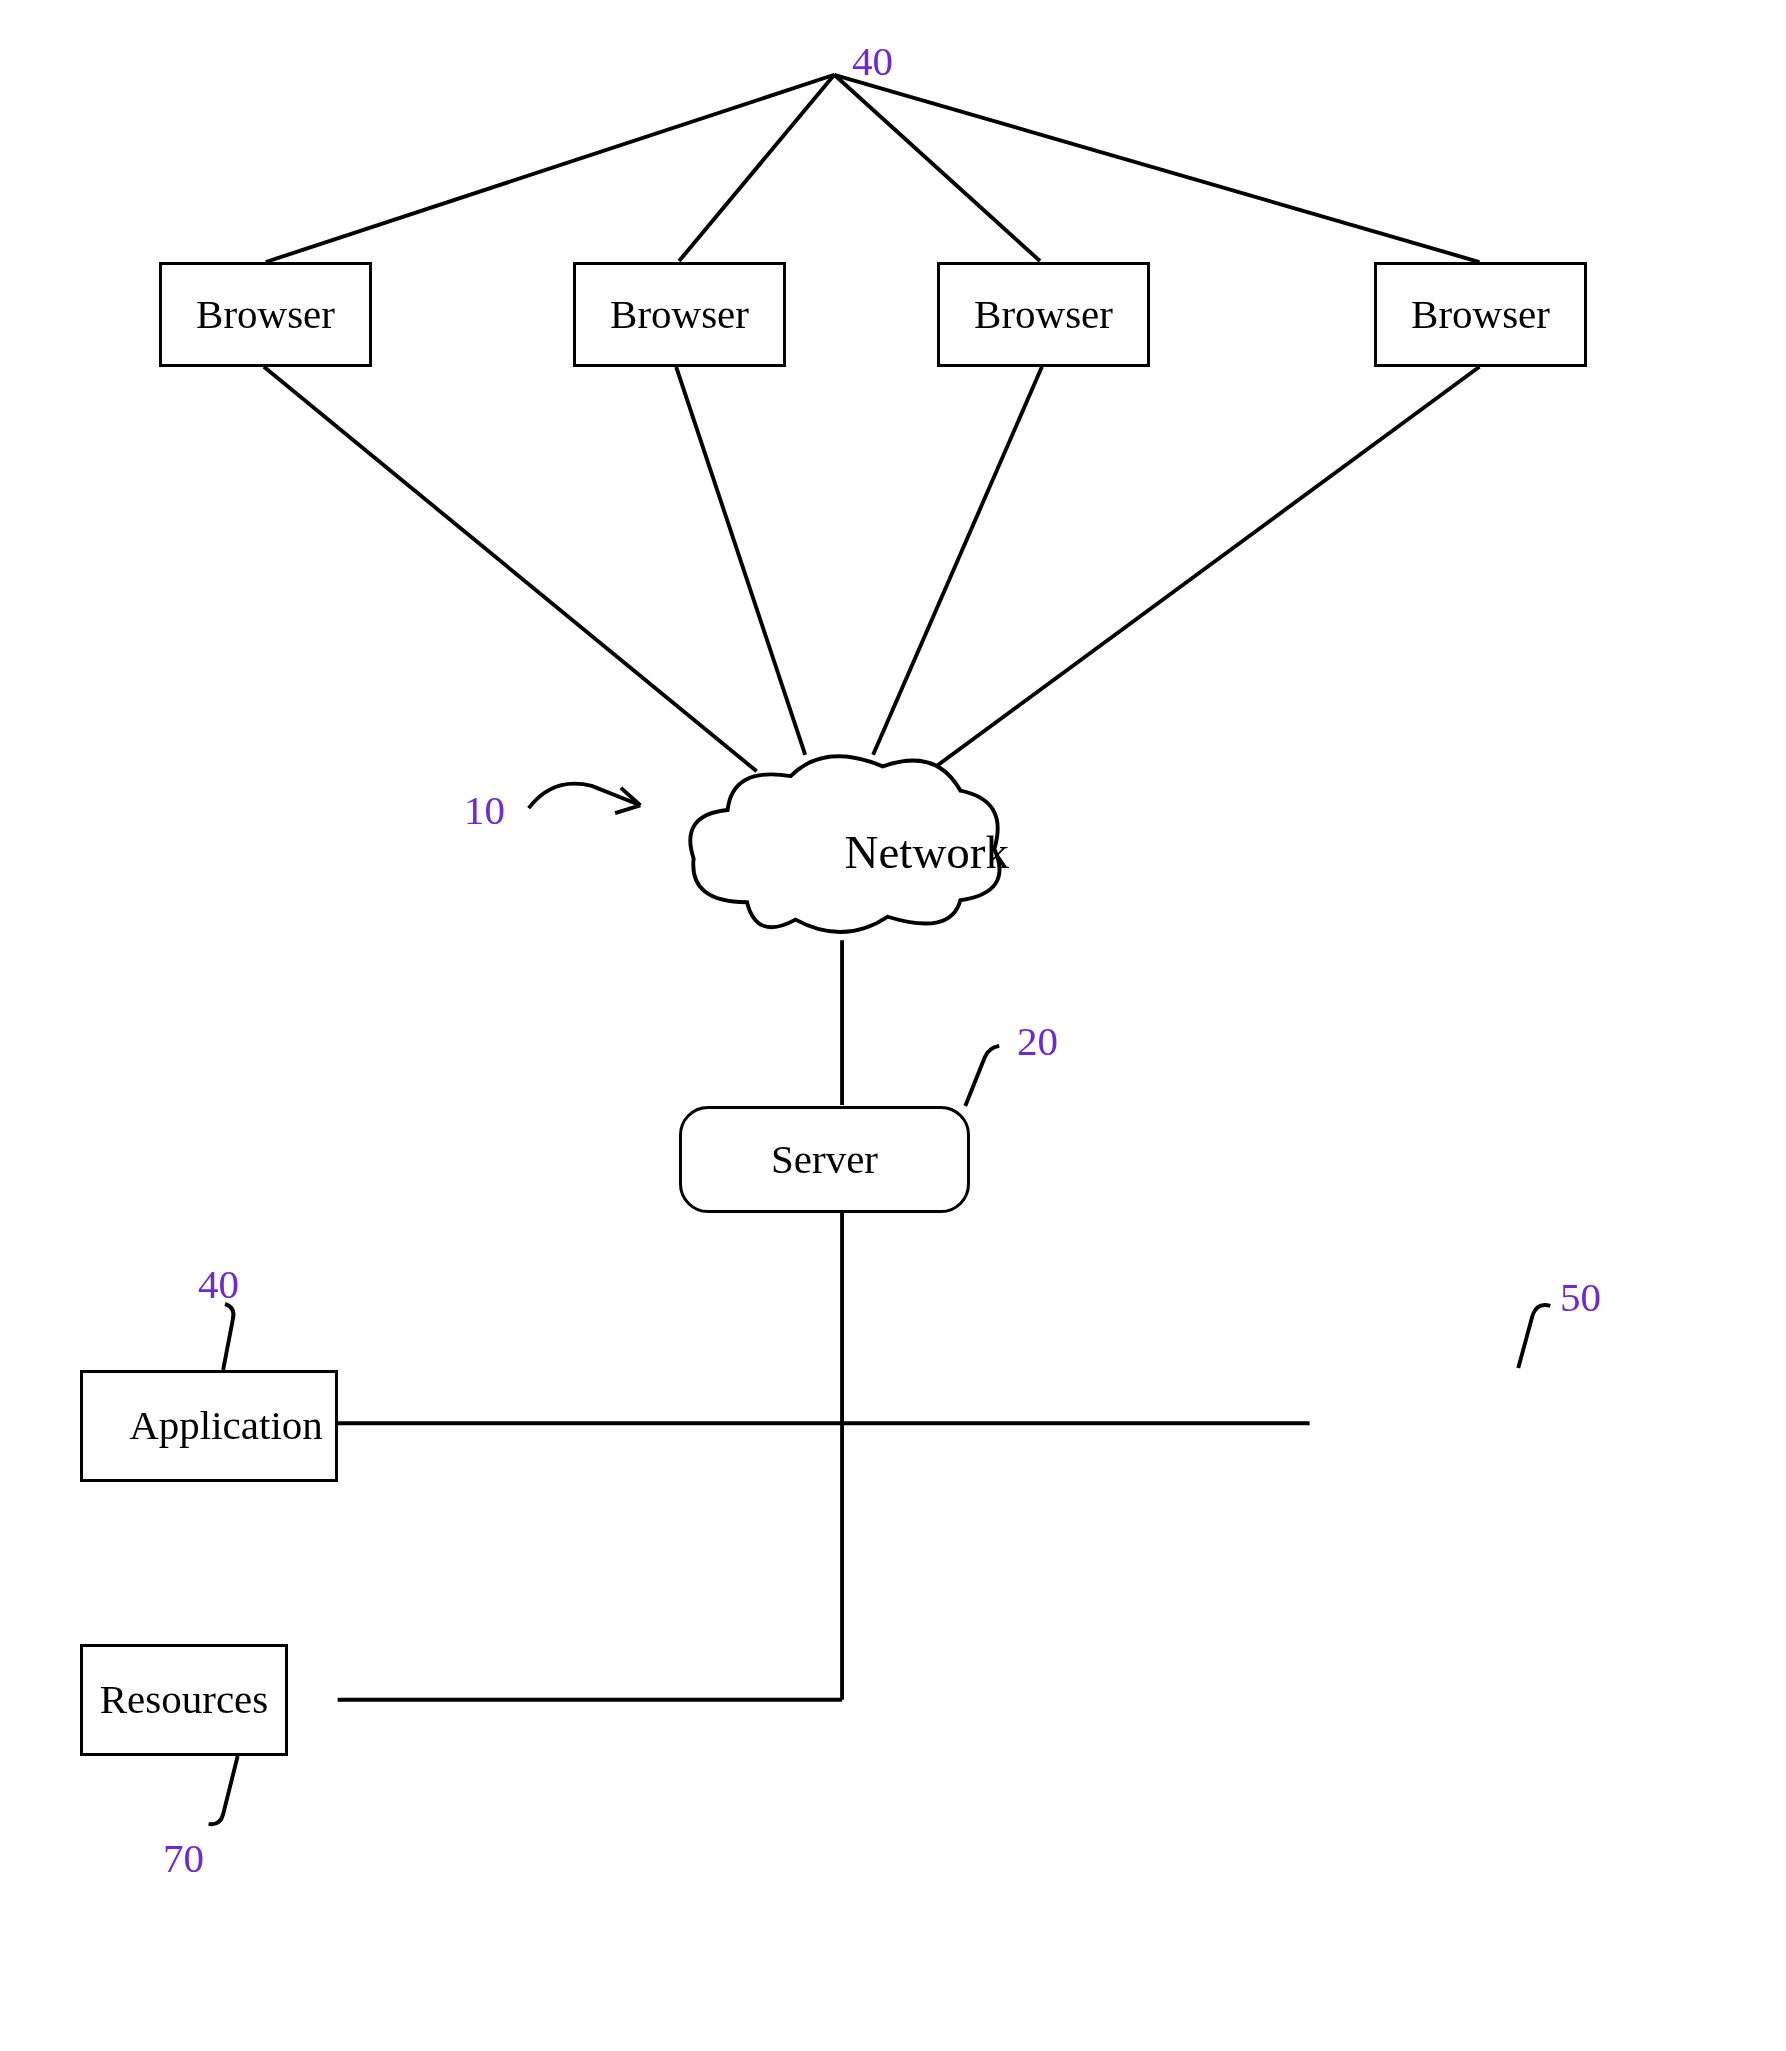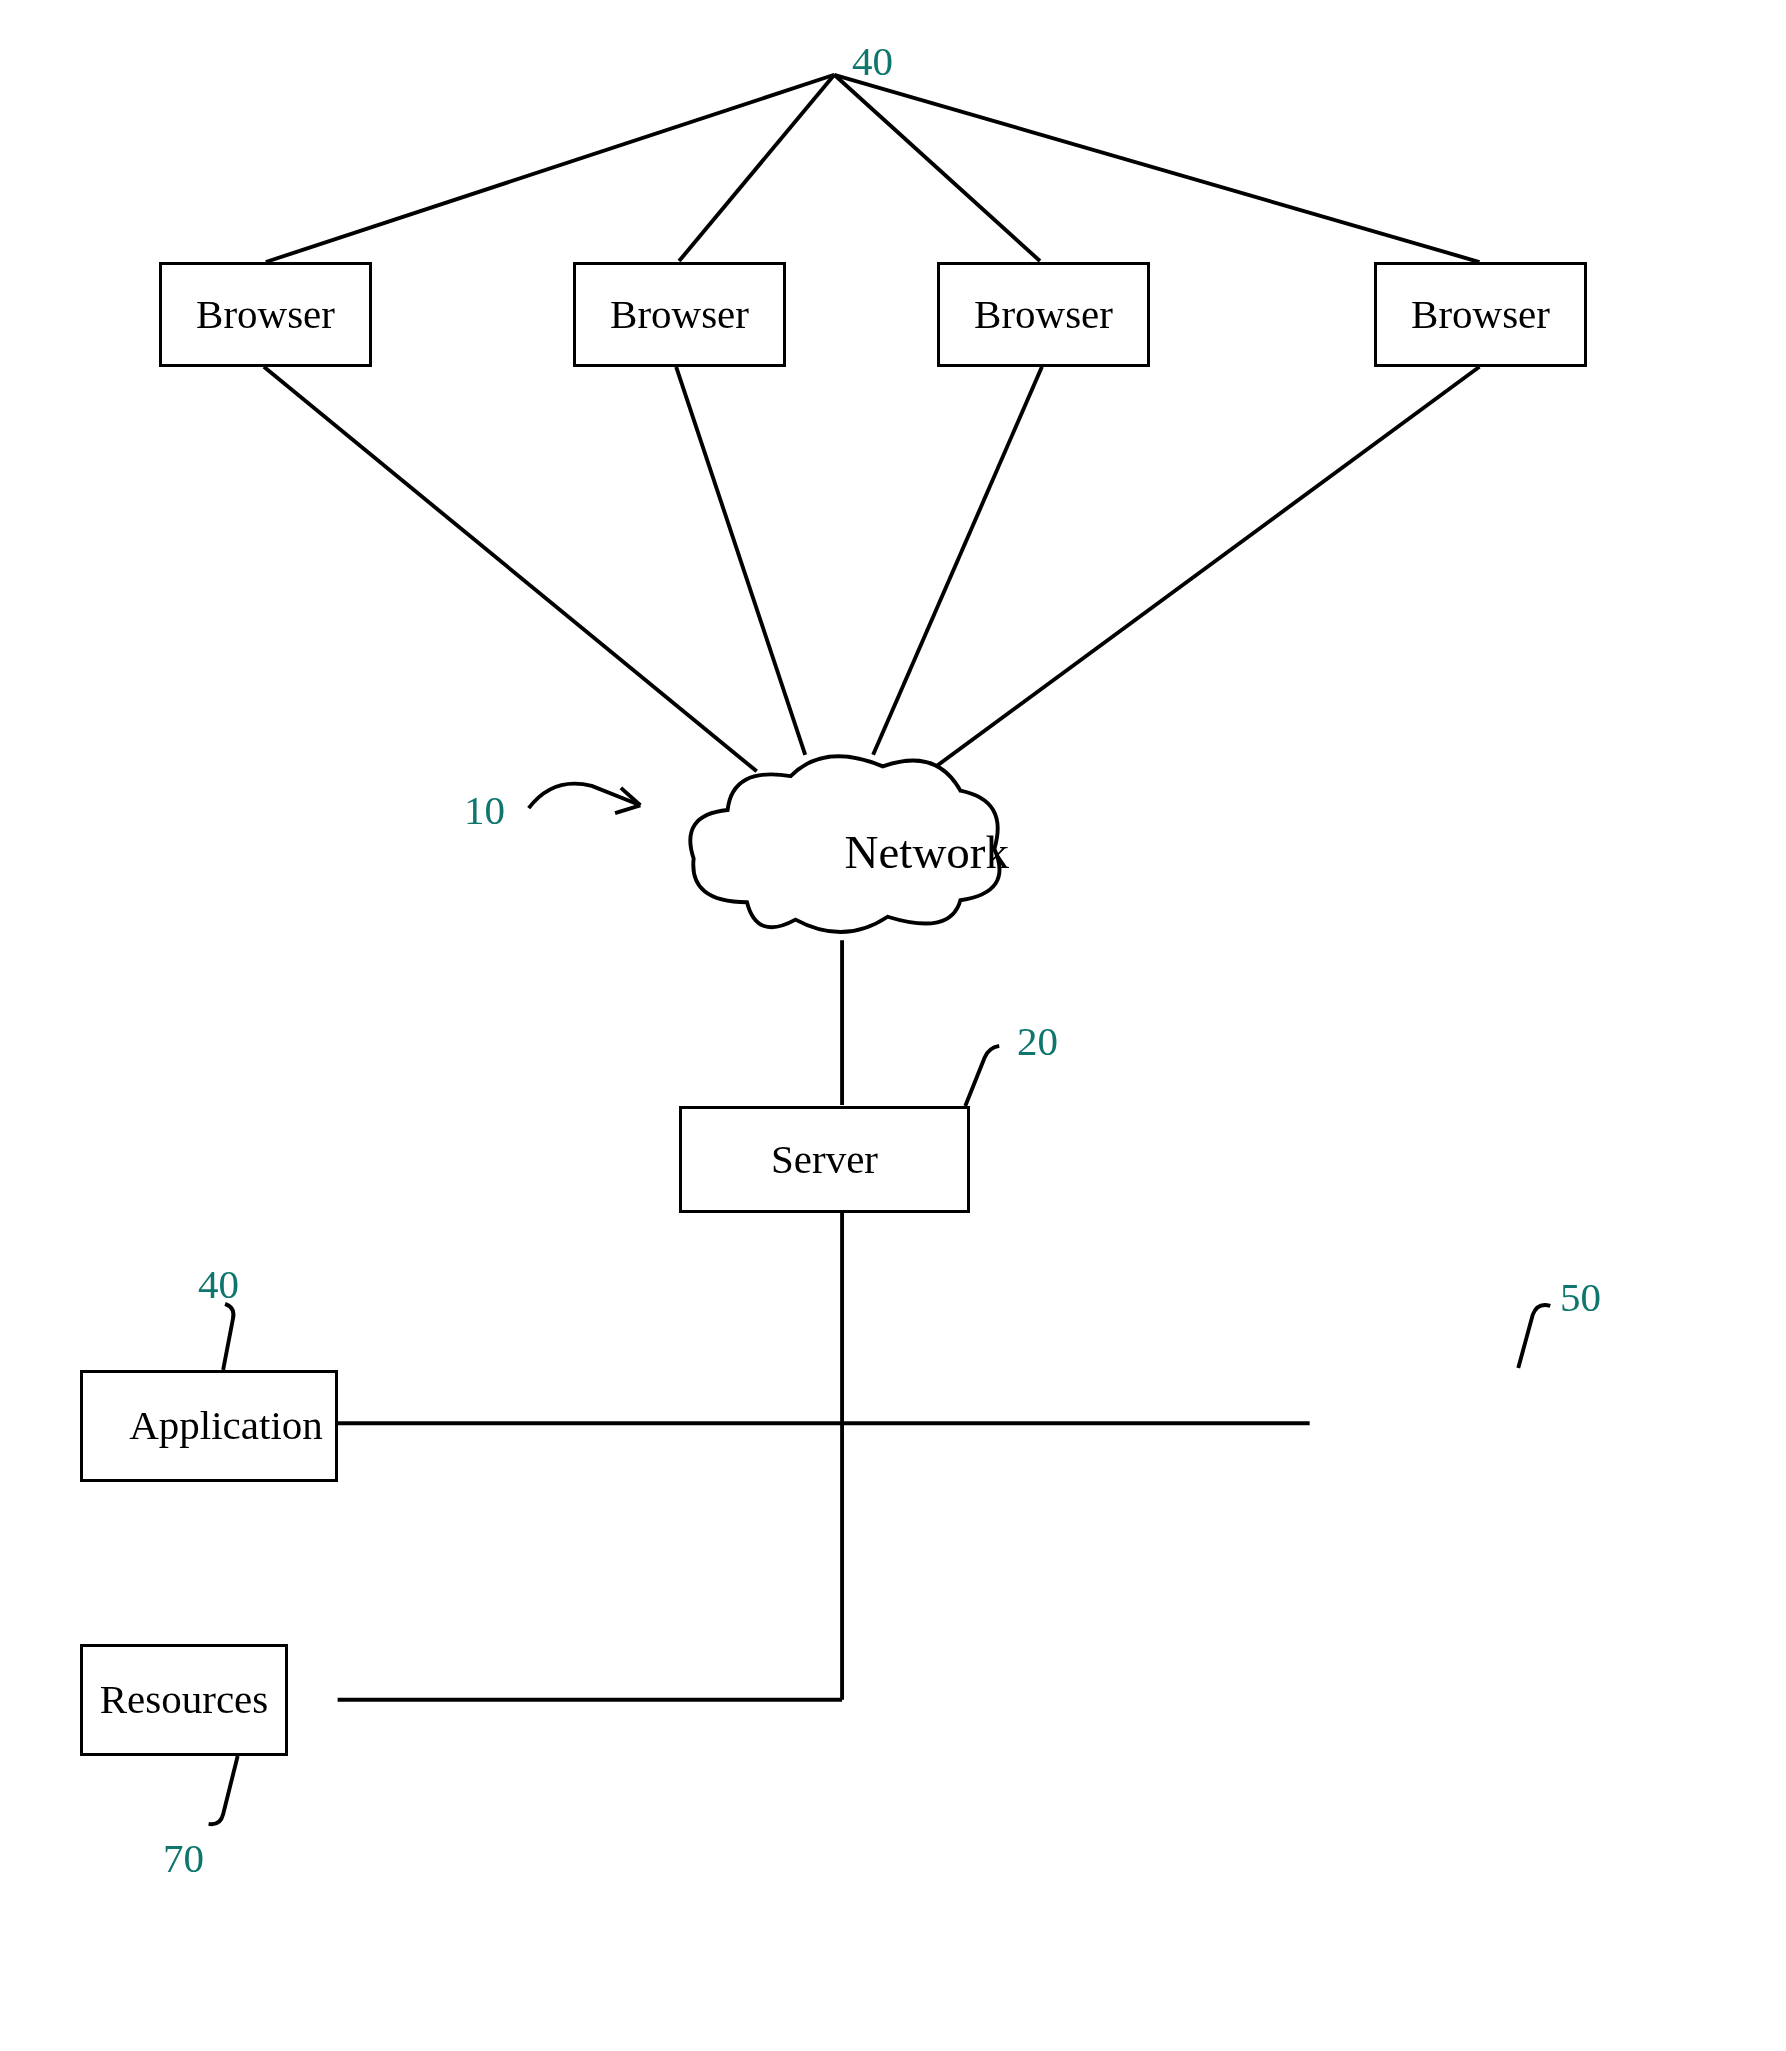--- a/index.html
+++ b/index.html
@@ -21,21 +21,21 @@
     align-items: center;
     justify-content: center;
     text-align: center;
     font-size: 41px;
     line-height: 1.15;
     box-sizing: border-box;
   }
   .label {
     position: absolute;
     font-size: 41px;
-    color: #0f766e;
+    color: #6d28d9;
     white-space: nowrap;
   }
   svg.wires {
     position: absolute;
     top: 0; left: 0;
     width: 1786px;
     height: 2051px;
     pointer-events: none;
   }
   svg.wires line, svg.wires path, svg.wires polyline {
@@ -128,21 +128,21 @@
                Q 265 0 290 45
                Q 340 55 325 105
                Q 345 150 290 158
                Q 280 195 215 175
                Q 170 205 120 178
                Q 80 200 70 160 Z"></path>
     </svg>
     <div class="cloud-text" style="top:78px;">Network</div>
   </div>
 
-  <div class="box" style="left:679px; top:1106px; width:291px; height:107px;">
+  <div class="box" style="left:679px; top:1106px; width:291px; height:107px;border-radius:29px;">
     <span>Server</span>
   </div>
 
   <div class="box" style="left:80px; top:1370px; width:258px; height:112px;padding-left:34px;">
     <span>Application</span>
   </div>
 
 
   <div class="box" style="left:80px; top:1644px; width:208px; height:112px;">
     <span>Resources</span>

